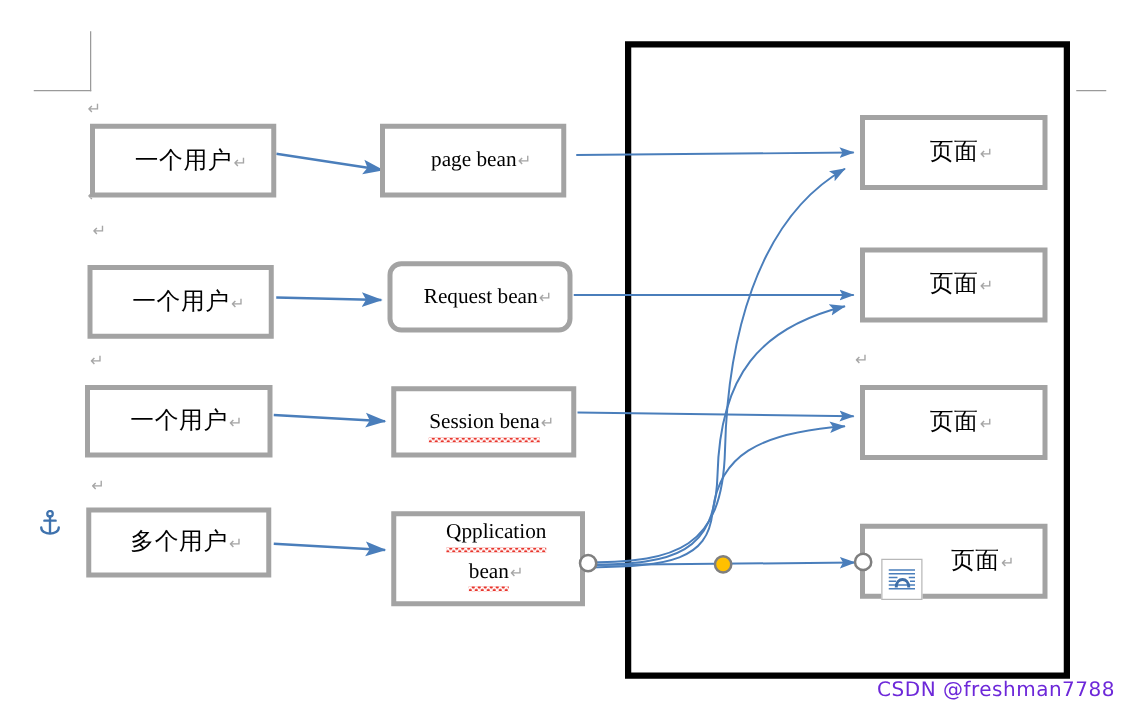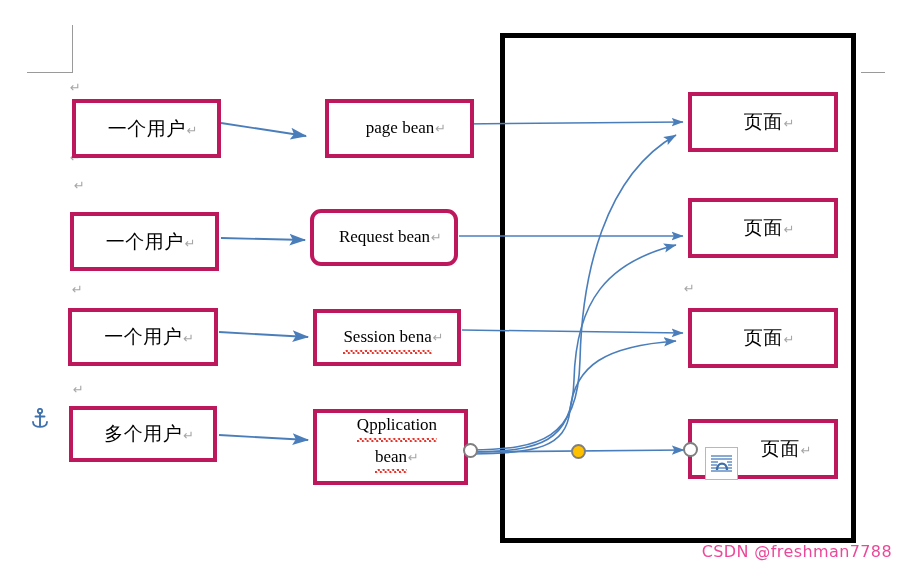--- a/index.html
+++ b/index.html
@@ -14,21 +14,21 @@
     background: #ffffff;
     overflow: hidden;
     font-family: "Liberation Serif", serif;
   }
 
   
   .box {
     position: absolute;
     box-sizing: border-box;
     background: #ffffff;
-    border: 4px solid #be185d;
+    border: 4px solid #a3a3a3;
     display: flex;
     align-items: center;
     justify-content: center;
     text-align: center;
     line-height: 1.45;
     z-index: 5;
     padding-left: 13px;
   }
   .box .label {
     display: inline-block;
@@ -172,21 +172,21 @@
     box-sizing: border-box;
   }
 
   
   #watermark {
     position: absolute;
     right: 8px;
     top: 542px;
     font-family: "DejaVu Sans", "Liberation Sans", sans-serif;
     font-size: 16px;
-    color: #ec4899;
+    color: #6d28d9;
     letter-spacing: 0.4px;
     z-index: 12;
     user-select: none;
     margin-left: 16px;
   }
 </style>
 </head>
 <body>
 
 <div id="canvas">
@@ -205,21 +205,21 @@
   </div>
 
   <div class="box" style="left:68px; top:308px; width:150px; height:58px;">
     <span class="label cjk"><span>一个用户</span><span class="ret">↵</span></span>
   </div>
 
   <div class="box" style="left:69px; top:406px; width:148px; height:56px;">
     <span class="label cjk"><span>多个用户</span><span class="ret">↵</span></span>
   </div>
 
-  <div class="box" style="left:325px; top:99px; width:149px; height:59px;text-align:right;">
+  <div class="box" style="left:304px; top:99px; width:149px; height:59px;text-align:right;">
     <span class="label latin"><span>page bean</span><span class="ret">↵</span></span>
   </div>
 
   <div class="box" style="left:310px; top:209px; width:148px; height:57px;border-radius:11px;">
     <span class="label latin"><span>Request bean</span><span class="ret">↵</span></span>
   </div>
 
   <div class="box" style="left:313px; top:309px; width:148px; height:57px;">
     <span class="label latin"><span class="squiggle">Session bena</span><span class="ret">↵</span></span>
   </div>

